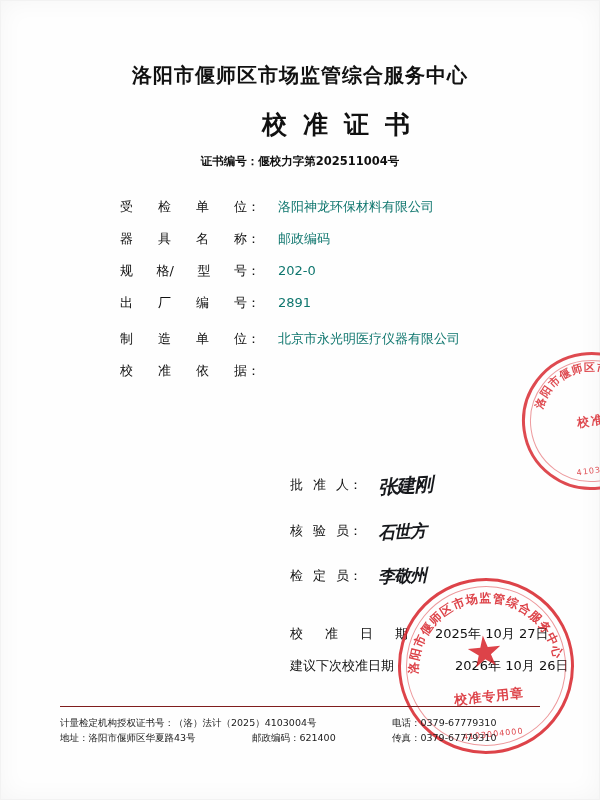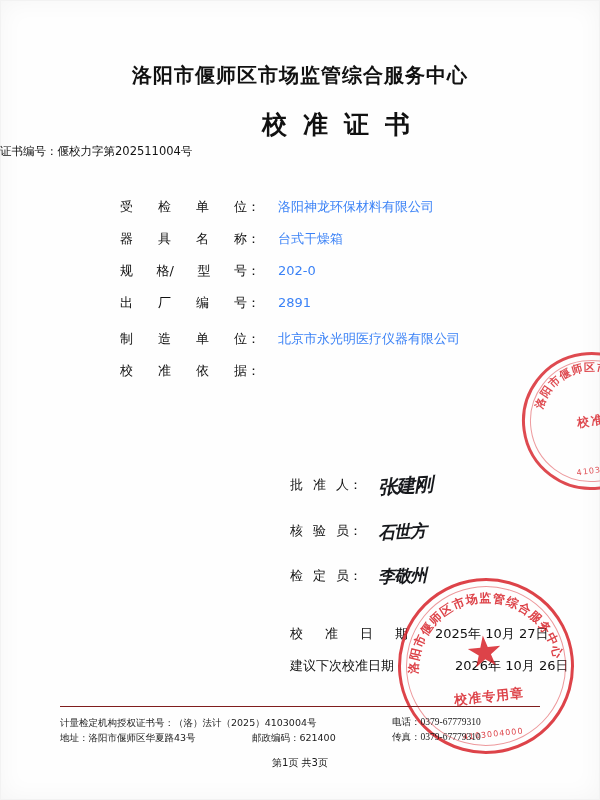--- a/index.html
+++ b/index.html
@@ -48,25 +48,26 @@
     text-align: center;
     font-size: 25px;
     font-weight: bold;
     letter-spacing: 16px;
     text-indent: 16px;
     color: #111;
     padding-left: 36px;
   }
   .cert-no {
     position: absolute;
-    top: 144px;
-    left: 0;
-    width: 600px;
+    top: 154px;
+    left: 0;
+    width: 600px;
+    text-align: center;
     font-size: 11.5px;
-    font-weight: normal;
+    font-weight: bold;
     color: #111;
   }
 
   .fields {
     position: absolute;
     top: 198px;
     left: 120px;
     width: 400px;
   }
   .field-row {
@@ -86,21 +87,21 @@
     font-size: 13px;
     color: #111;
     letter-spacing: 0;
   }
   .field-label span {
     display: inline-block;
   }
   .field-value {
     flex: 1 1 auto;
     font-size: 13px;
-    color: #3b82f6;
+    color: #0f766e;
     padding-left: 18px;
     white-space: nowrap;
   }
 
   .sign-block {
     position: absolute;
     top: 470px;
     left: 290px;
     width: 250px;
   }
@@ -177,21 +178,20 @@
     display: flex;
     justify-content: space-between;
   }
   .footer-left {
     flex: 0 0 auto;
   }
   .footer-right {
     flex: 0 0 auto;
     text-align: left;
     min-width: 148px;
-    font-family: Liberation Serif, serif;
   }
   .page-num {
     position: absolute;
     top: 756px;
     left: 0;
     width: 600px;
     text-align: center;
     font-size: 10px;
     color: #1a1a1a;
   }
@@ -304,21 +304,21 @@
       <div class="field-value">洛阳神龙环保材料有限公司</div>
     </div>
 
     <div class="field-row">
       <div class="field-label">
         <span>器</span>
         <span>具</span>
         <span>名</span>
         <span>称：</span>
       </div>
-      <div class="field-value">台式干燥箱</div>
+      <div class="field-value">邮政编码</div>
     </div>
 
     <div class="field-row">
       <div class="field-label">
         <span>规</span>
         <span>格/</span>
         <span>型</span>
         <span>号：</span>
       </div>
       <div class="field-value">202-0</div>
@@ -432,14 +432,13 @@
       <div class="footer-left">计量检定机构授权证书号：（洛）法计（2025）4103004号</div>
       <div class="footer-right">电话：0379-67779310</div>
     </div>
     <div class="footer-row">
       <div class="footer-left">地址：洛阳市偃师区华夏路43号</div>
       <div class="footer-left">邮政编码：621400</div>
       <div class="footer-right">传真：0379-67779310</div>
     </div>
   </div>
 
-  <div class="page-num">第1页  共3页</div>
 </div>
 
 </body></html>

